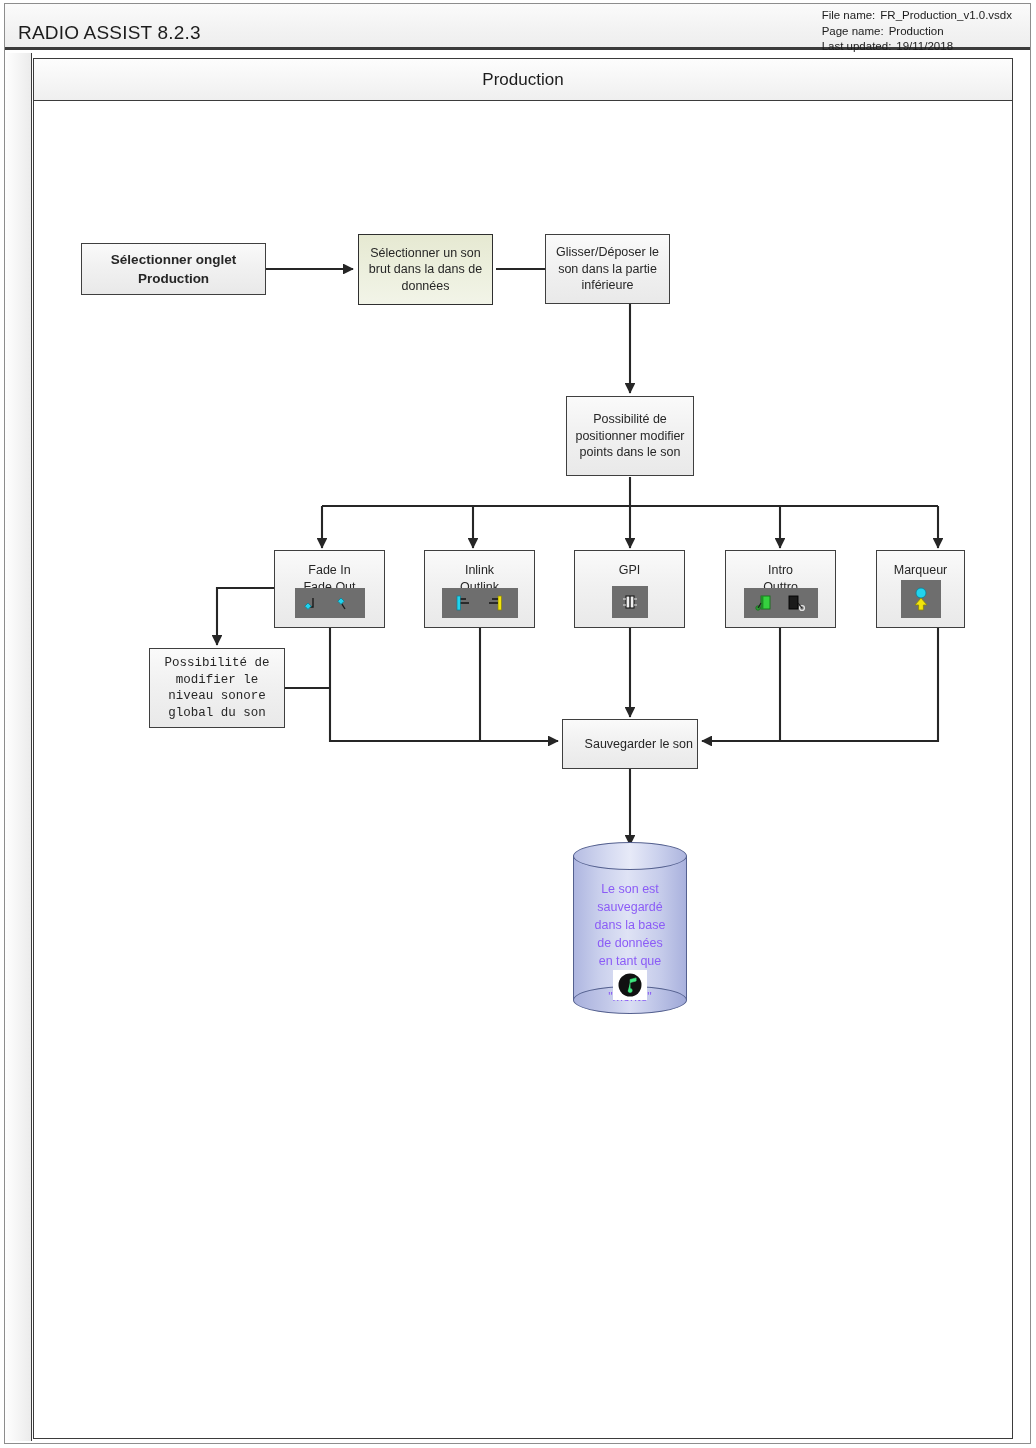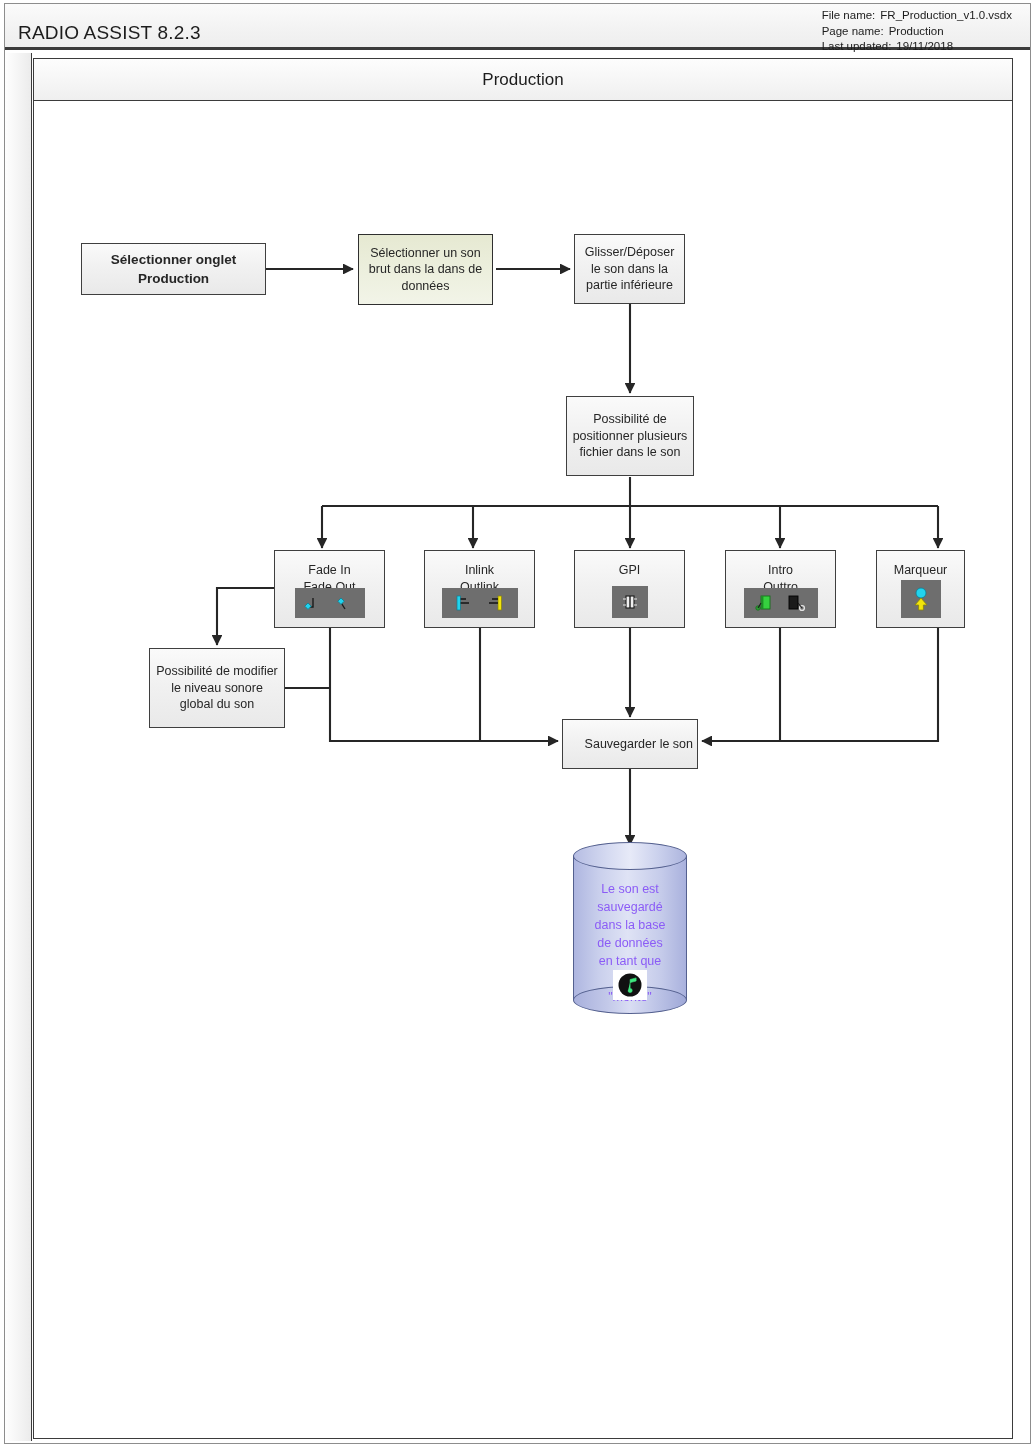--- a/index.html
+++ b/index.html
@@ -266,26 +266,26 @@
   </div>
 
   <div class="node strong" style="left:81px;top:243px;width:185px;height:52px;">
     <span>Sélectionner onglet Production</span>
   </div>
 
   <div class="node green" style="left:358px;top:234px;width:135px;height:71px;">
     <span>Sélectionner un son brut dans la dans de données</span>
   </div>
 
-  <div class="node" style="left:574px;top:234px;width:111px;height:70px;">
+  <div class="node" style="left:545px;top:234px;width:125px;height:70px;">
     <span>Glisser/Déposer le son dans la partie inférieure</span>
   </div>
 
   <div class="node" style="left:566px;top:396px;width:128px;height:80px;">
-    <span>Possibilité de positionner plusieurs fichier dans le son</span>
+    <span>Possibilité de positionner modifier points dans le son</span>
   </div>
 
   <div class="node icon-node" style="left:274px;top:550px;width:111px;height:78px;">
     <div class="label" style="white-space:pre-line;">Fade In
 Fade Out</div>
     <div class="icon-chip" style="width:60px;height:24px;">
       <svg width="22" height="18" viewBox="0 0 22 18">
         <path d="M4 13 L9 13 L9 4" stroke="#1a1a1a" stroke-width="1.4" fill="none"></path>
         <polygon points="4,9 7.2,12.2 4,15.4 0.8,12.2" fill="#22d3ee" stroke="#0b7f93" stroke-width="0.8"></polygon>
       </svg>
@@ -343,21 +343,21 @@
   <div class="node icon-node" style="left:876px;top:550px;width:89px;height:78px;">
     <div class="label">Marqueur</div>
     <div class="icon-chip" style="width:30px;height:32px;">
       <svg width="22" height="26" viewBox="0 0 22 26">
         <circle cx="11" cy="7" r="5" fill="#22d3ee" stroke="#0b7f93" stroke-width="0.8"></circle>
         <path d="M11 12 L17 19 L13.4 19 L13.4 24 L8.6 24 L8.6 19 L5 19 Z" fill="#f2e50b" stroke="#8a840a" stroke-width="0.8"></path>
       </svg>
     </div>
   </div>
 
-  <div class="node" style="left:149px;top:648px;width:136px;height:80px;">
+  <div class="node" style="left:149px;top:648px;width:136px;height:80px;font-family:Liberation Mono, monospace;">
     <span>Possibilité de modifier le niveau sonore global du son</span>
   </div>
 
   <div class="node" style="left:562px;top:719px;width:136px;height:50px;">
     <span>Sauvegarder le son</span>
   </div>
 
   <div class="cylinder" style="left:573px;top:842px;width:114px;height:172px;">
     <div class="cyl-body"></div>
     <div class="cyl-bottom"></div>

